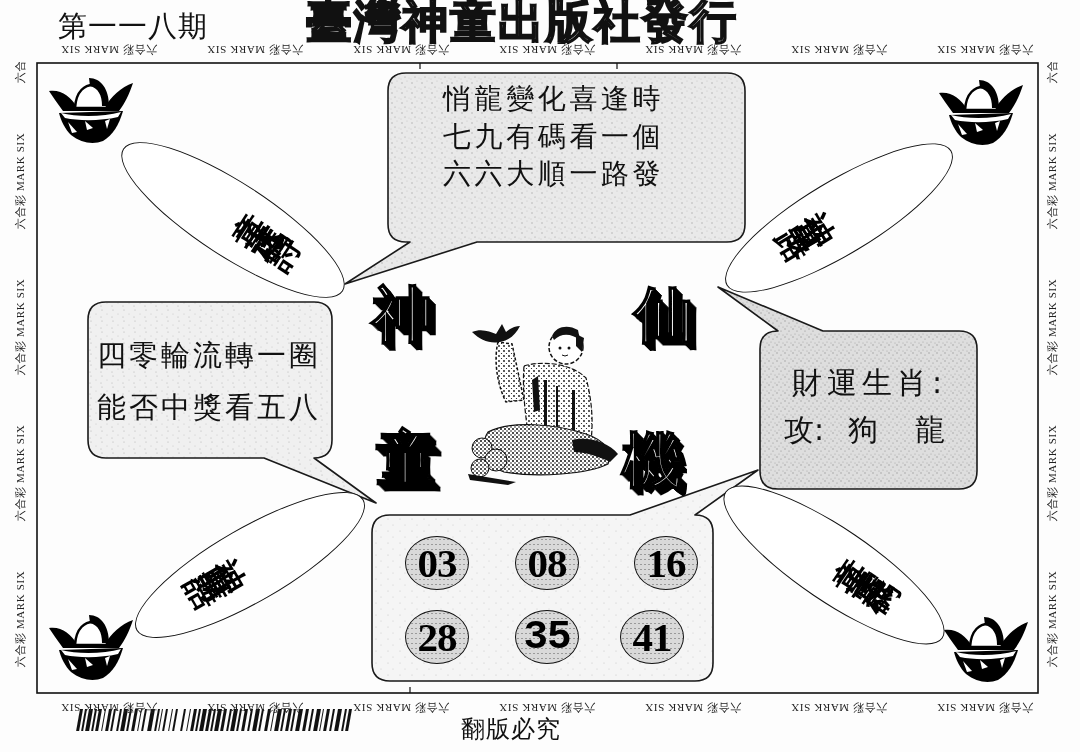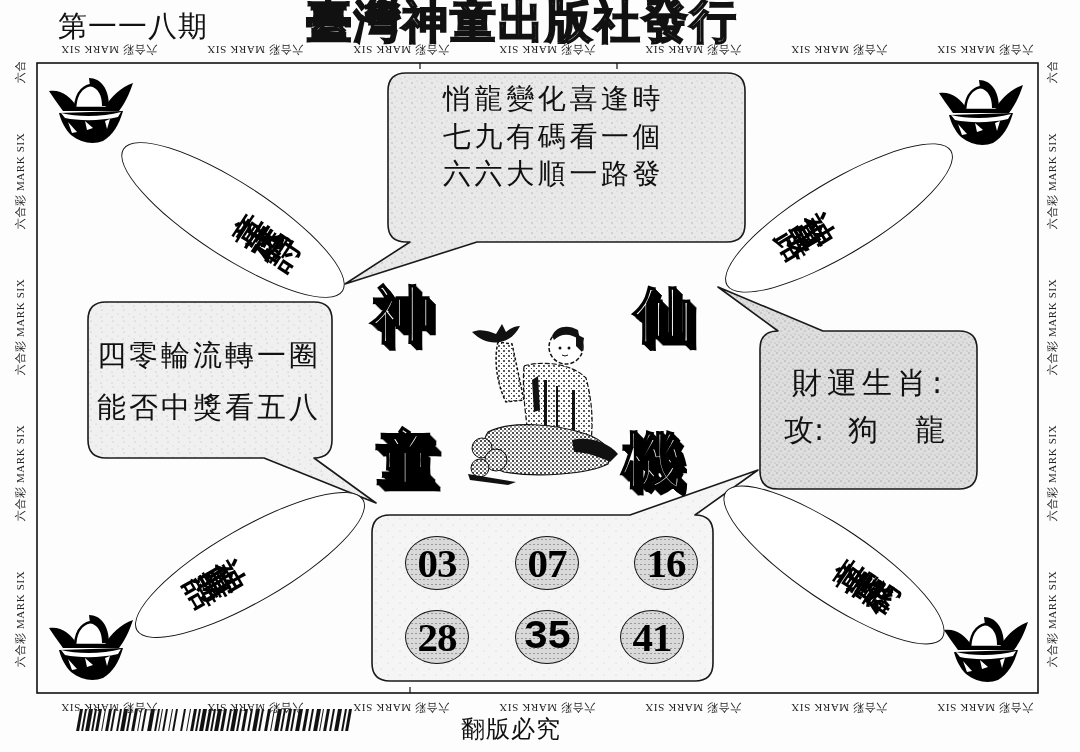--- a/index.html
+++ b/index.html
@@ -298,20 +298,20 @@
     <span style="left:64px;">狗</span>
     <span style="left:131px;">龍</span>
   </div>
 
   <div class="big-char" style="left:372px; top:284px;">神</div>
   <div class="big-char" style="left:634px; top:284px;">仙</div>
   <div class="big-char" style="left:376px; top:428px;">童</div>
   <div class="big-char" style="left:622px; top:430px;">機</div>
 
   <div class="ball" style="left:405px; top:536px;">03</div>
-  <div class="ball" style="left:515px; top:536px;">07</div>
+  <div class="ball" style="left:515px; top:536px;">08</div>
   <div class="ball" style="left:634px; top:536px;">16</div>
   <div class="ball" style="left:405px; top:610px;">28</div>
   <div class="ball" style="left:515px; top:610px;font-family:Liberation Mono, monospace;">35</div>
   <div class="ball" style="left:620px; top:610px;">41</div>
 
   <div class="footer-notice">翻版必究</div>
 </div>
 
 </body></html>

